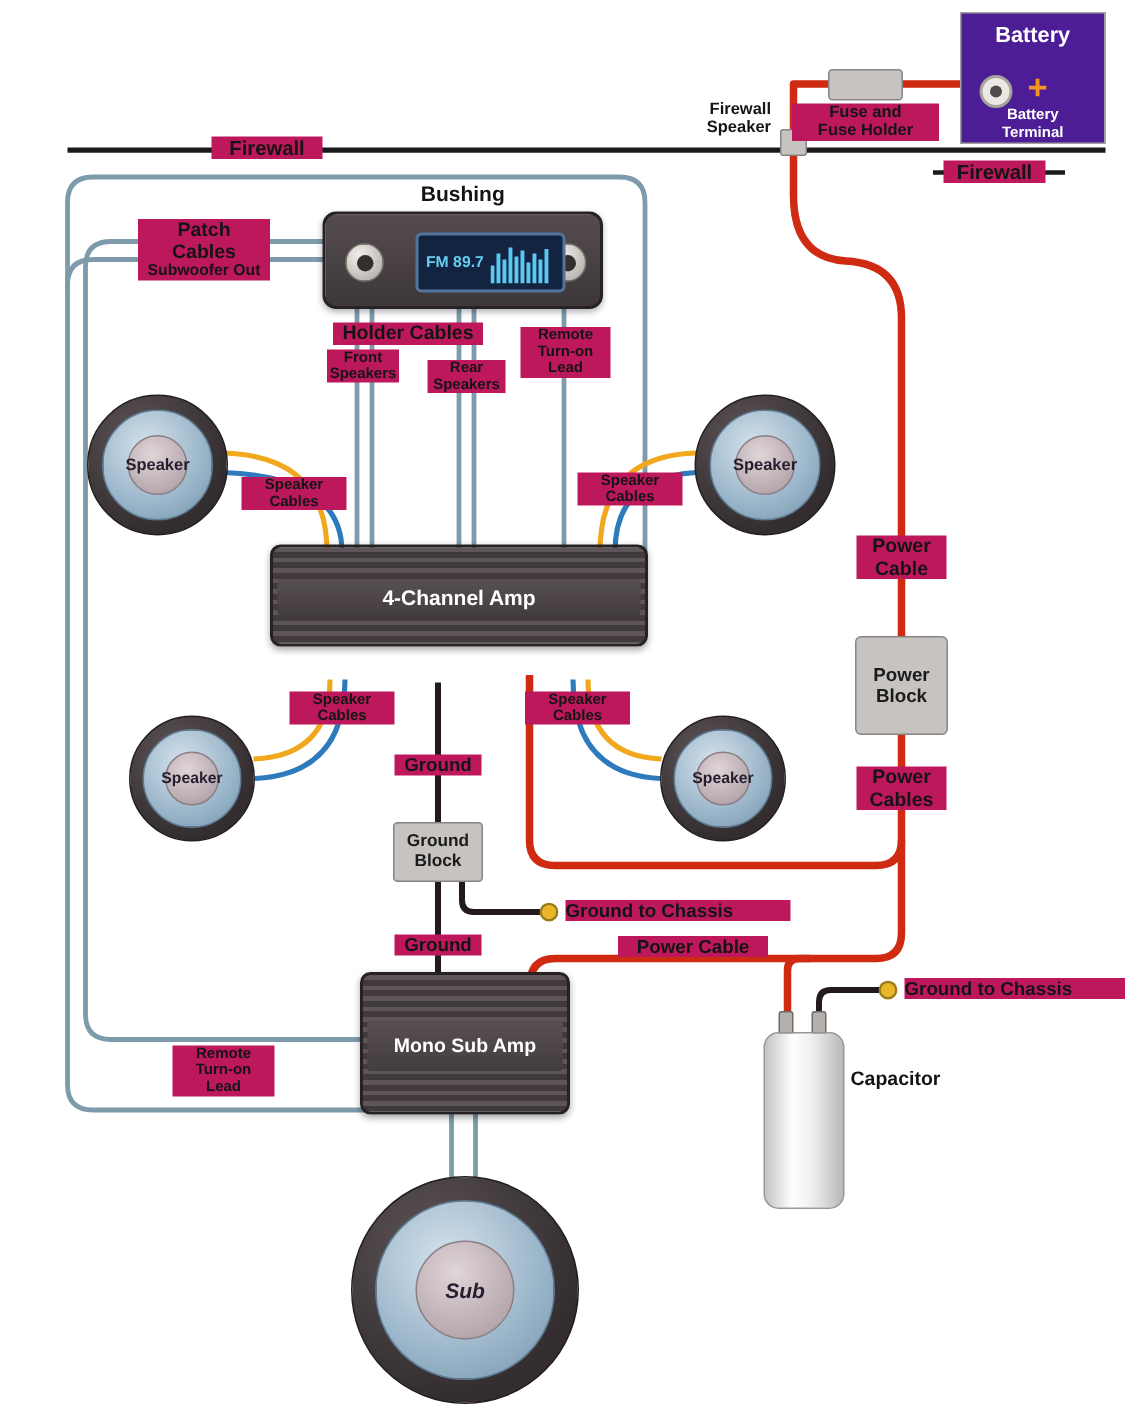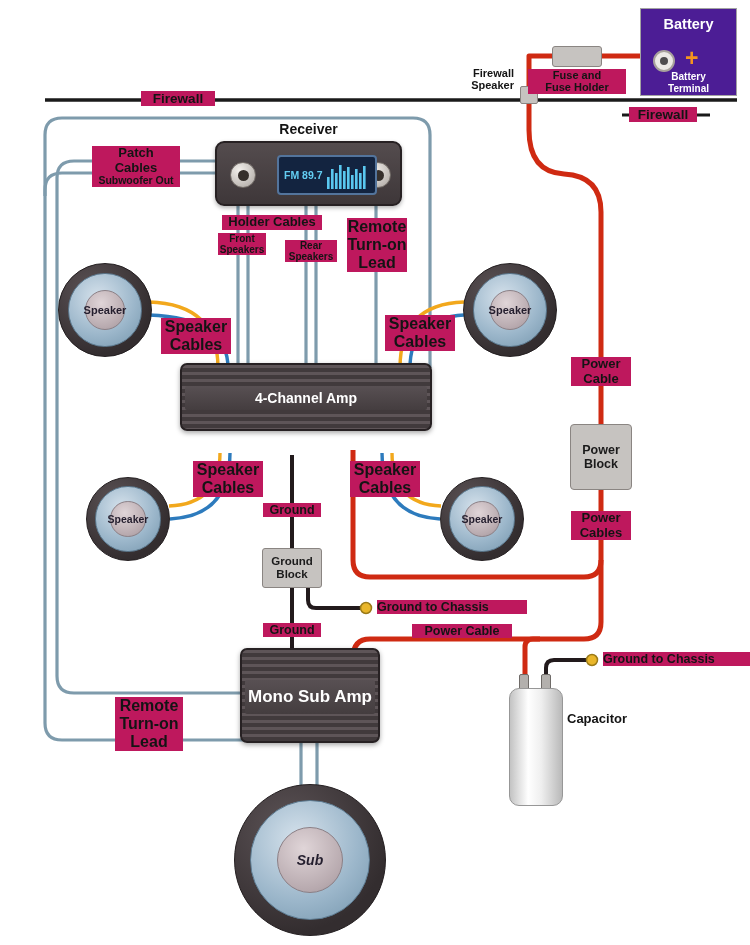--- a/index.html
+++ b/index.html
@@ -3,21 +3,21 @@
 <meta charset="utf-8">
 <style>
   *{margin:0;padding:0;box-sizing:border-box;}
   html,body{background:#ffffff;font-family:"Liberation Sans", sans-serif;}
   .stage{position:relative;width:750px;height:945px;background:#fff;overflow:hidden;}
   .wires{position:absolute;left:0;top:0;z-index:1;}
   .comp{position:absolute;z-index:2;}
   .lbl{position:absolute;z-index:3;font-weight:bold;color:#141414;text-align:center;line-height:1.12;}
   .lbl.bg{background:#be185d;}
   .lbl .small{font-size:10.5px;display:block;}
-  .f13{font-size:13px;} .f12{font-size:16px;} .f125{font-size:12.5px;} .f10{font-size:10px;}
+  .f13{font-size:13px;} .f12{font-size:10px;} .f125{font-size:12.5px;} .f10{font-size:10px;}
   .f11{font-size:11px;} .f135{font-size:13.5px;} .f14{font-size:14px;}
   .left{text-align:left;} .right{text-align:right;}
   
   .graybox{background:#c6c3c0;border:1.5px solid #8a8582;border-radius:3px;}
   .battery{background:#4c1d95;border:1px solid #a3a3a3;}
   .battery .title{position:absolute;top:7px;left:0;width:100%;text-align:center;color:#fff;font-weight:bold;font-size:14.5px;}
   .ring{position:absolute;width:22px;height:22px;border-radius:50%;background:#ece9e5;border:2px solid #a8a29c;}
   .ring::after{content:"";position:absolute;inset:5px;border-radius:50%;background:#4e4c4d;}
   .plus{position:absolute;color:#f5941e;font-weight:bold;font-size:23px;line-height:1;}
   .btlabel{position:absolute;left:0;width:100%;text-align:center;color:#fff;font-weight:bold;font-size:10px;line-height:1.2;}
@@ -103,21 +103,21 @@
 
   <div class="comp graybox" style="left:520px;top:86px;width:18px;height:18px;border-radius:2px;"></div>
   <div class="lbl f11 right" style="left:428px;top:67px;width:86px;">
     <span>Firewall</span><br>
     <span>Speaker</span>
   </div>
 
   <div class="lbl bg f135" style="left:141px;top:91px;width:74px;">Firewall</div>
   <div class="lbl bg f135" style="left:629px;top:107px;width:68px;">Firewall</div>
 
-  <div class="lbl f14" style="left:215px;top:122px;width:187px;">Receiver</div>
+  <div class="lbl f14" style="left:215px;top:122px;width:187px;">Bushing</div>
   <div class="comp receiver" style="left:215px;top:141px;width:187px;height:65px;">
     <div class="knob" style="left:13px;top:19px;"></div>
     <div class="knob" style="left:148px;top:19px;"></div>
     <div class="display" style="left:43px;top:12px;width:100px;height:40px;margin-left:17px;">
       <span class="freq">FM 89.7</span>
       <svg width="42" height="28" viewBox="0 0 42 28">
         <g fill="#5ac8f0">
           <rect x="0" y="16" width="2.6" height="12"></rect>
             <rect x="4" y="8" width="2.6" height="20"></rect>
           <rect x="8" y="12" width="2.6" height="16"></rect>
@@ -217,21 +217,21 @@
       <span>Block</span>
     </div>
   </div>
   <div class="lbl bg f13" style="left:571px;top:511px;width:60px;">
     <span>Power</span><br>
     <span>Cables</span>
   </div>
   <div class="lbl bg f125" style="left:412px;top:624px;width:100px;">Power Cable</div>
 
   <div class="amp" style="left:240px;top:648px;width:140px;height:95px;">
-    <div class="band" style="font-size:17px;">Mono Sub Amp</div>
+    <div class="band" style="font-size:13px;">Mono Sub Amp</div>
   </div>
 
   <div class="lbl bg f12" style="left:115px;top:697px;width:68px;">
     <span>Remote</span><br>
     <span>Turn-on</span><br>
     <span>Lead</span>
   </div>
 
   <div class="capterm" style="left:519px;top:674px;width:10px;height:16px;"></div>
   <div class="capterm" style="left:541px;top:674px;width:10px;height:16px;"></div>

